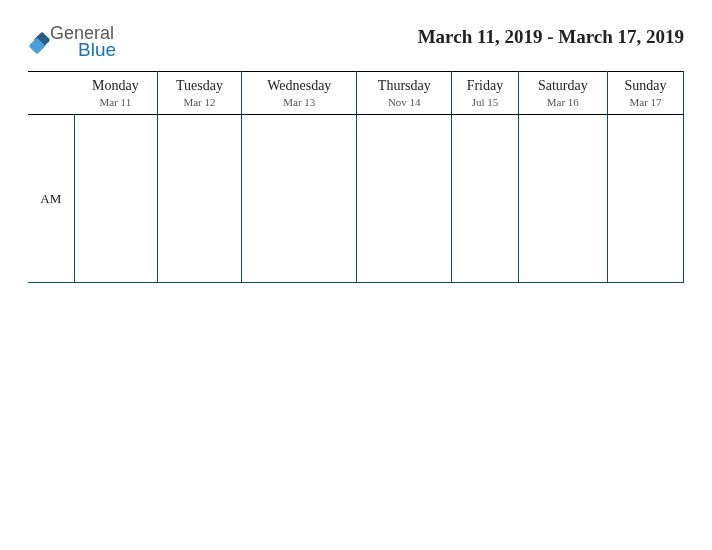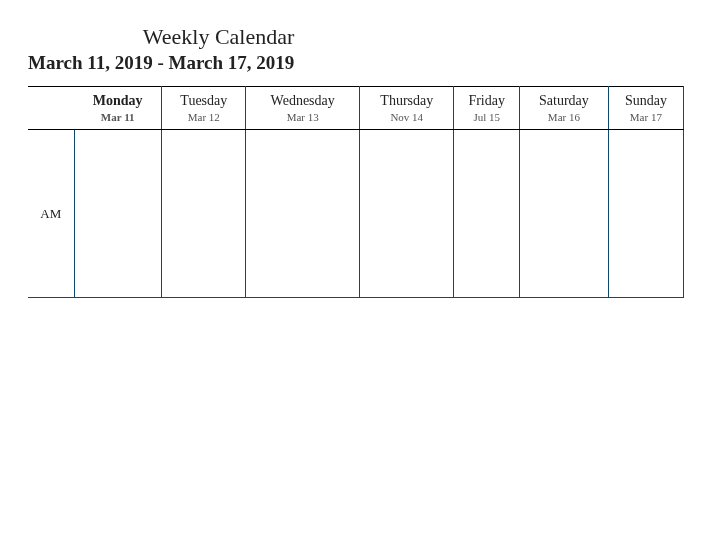--- a/index.html
+++ b/index.html
@@ -100,21 +100,20 @@
       padding: 6px 0 6px 0;
       font-weight: 400;
     }
     .calendar thead th.row-label-head {
       border-left: none;
       border-right: none;
       width: 46px;
     }
     .calendar thead th:nth-child(2) {
       border-left: none;
-      font-weight: bold;
     }
     .day-name {
       font-size: 14px;
       color: #222;
       display: block;
     }
     .day-date {
       font-size: 11px;
       color: #555;
       display: block;
@@ -135,22 +134,31 @@
       background: #fff;
     }
     .calendar thead th {
       width: calc((100% - 46px) / 7);
     }
   </style>
 </head>
 <body>
 
 <div class="header">
+  <div class="logo">
+    <div class="logo-shapes">
+      <div class="shape-dark"></div>
+      <div class="shape-light"></div>
+    </div>
+    <div class="logo-text">
+      <span class="logo-general">General</span>
+      <span class="logo-blue">Blue</span>
+    </div>
+  </div>
   <div class="title-block">
-    <div class="title">Weekly Calendar</div>
     <div class="date-range">March 11, 2019 - March 17, 2019</div>
   </div>
 </div>
 
 <table class="calendar">
   <thead>
     <tr>
       <th class="row-label-head"></th>
       <th>
         <span class="day-name">Monday</span>

